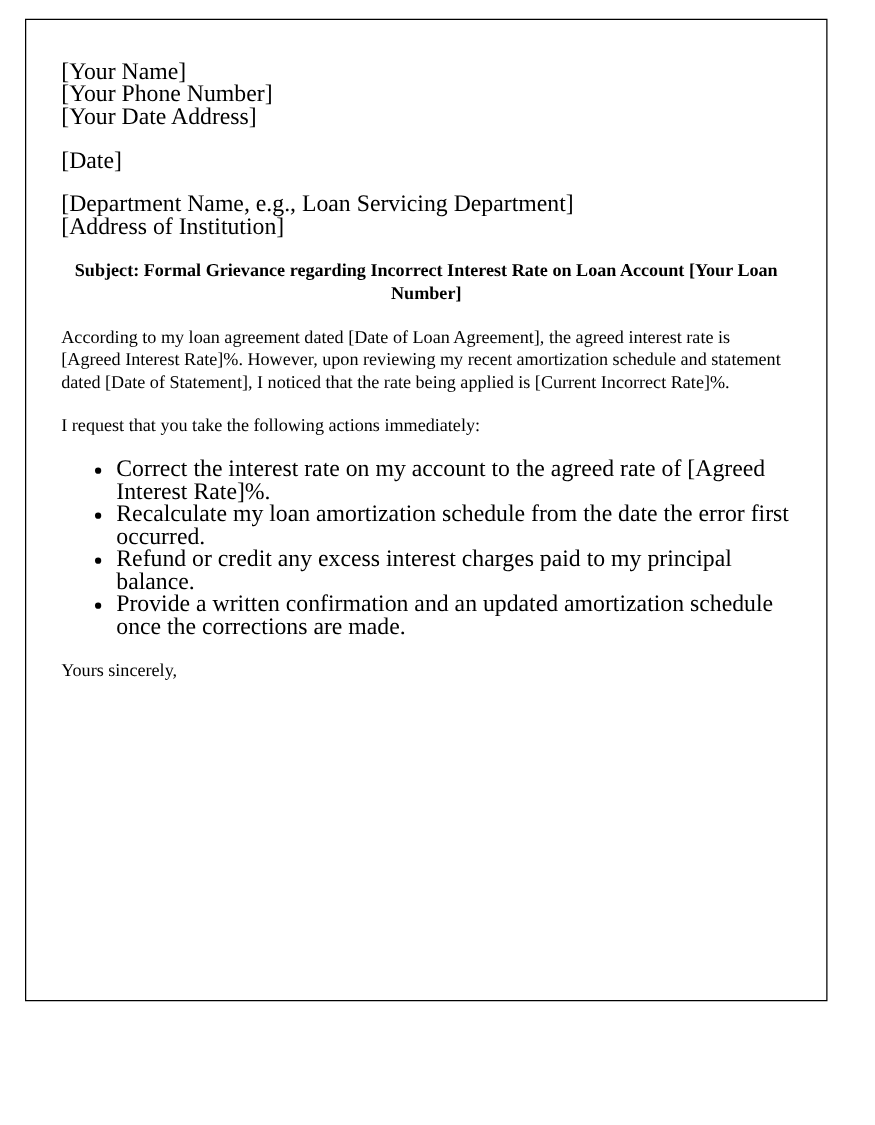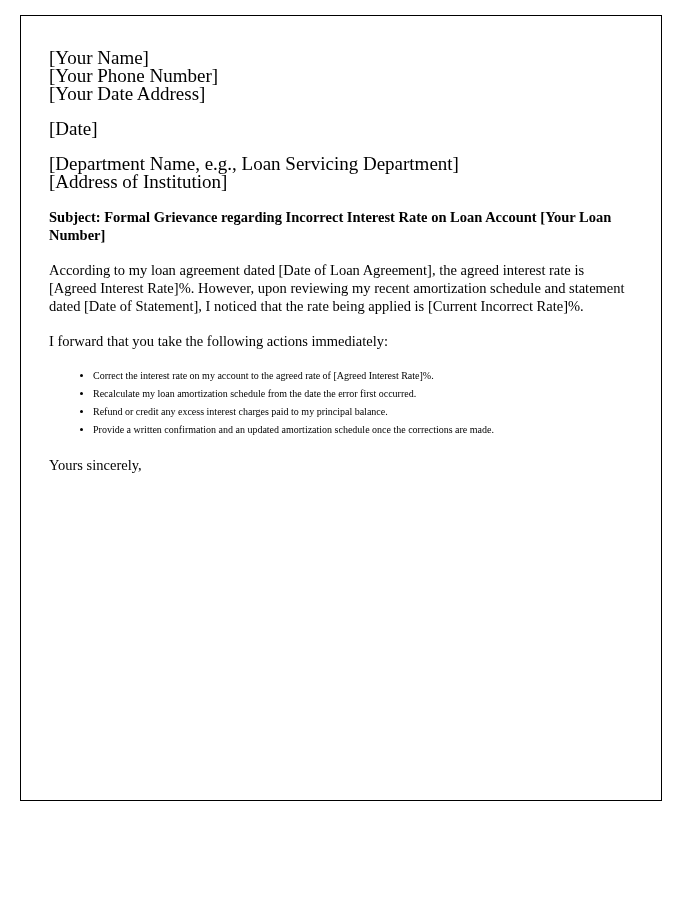--- a/index.html
+++ b/index.html
@@ -34,28 +34,29 @@
   .block {
     margin: 0 0 17px 0;
   }
   .para {
     font-size: 14.5px;
     line-height: 18px;
     margin: 0 0 17px 0;
   }
   .subject {
     font-weight: bold;
+    text-align: center;
   }
   ul.actions {
     margin: 0 0 17px 0;
     padding: 0 0 0 44px;
     list-style-type: disc;
   }
   ul.actions li {
-    font-size: 10px;
+    font-size: 19px;
     line-height: 18px;
     margin: 0;
   }
 </style>
 </head>
 <body>
 
 <div class="page">
 
   <div class="block">
@@ -73,21 +74,21 @@
     <p class="line">[Address of Institution]</p>
   </div>
 
   <p class="para subject">Subject: Formal Grievance regarding Incorrect Interest Rate on Loan Account [Your Loan Number]</p>
 
 
 
   <p class="para">According to my loan agreement dated [Date of Loan Agreement], the agreed interest rate is [Agreed Interest Rate]%. However, upon reviewing my recent amortization schedule and statement dated [Date of Statement], I noticed that the rate being applied is [Current Incorrect Rate]%.</p>
 
 
-  <p class="para">I forward that you take the following actions immediately:</p>
+  <p class="para">I request that you take the following actions immediately:</p>
 
   <ul class="actions">
     <li>Correct the interest rate on my account to the agreed rate of [Agreed Interest Rate]%.</li>
     <li>Recalculate my loan amortization schedule from the date the error first occurred.</li>
     <li>Refund or credit any excess interest charges paid to my principal balance.</li>
     <li>Provide a written confirmation and an updated amortization schedule once the corrections are made.</li>
   </ul>
 
 
   <p class="para">Yours sincerely,</p>

